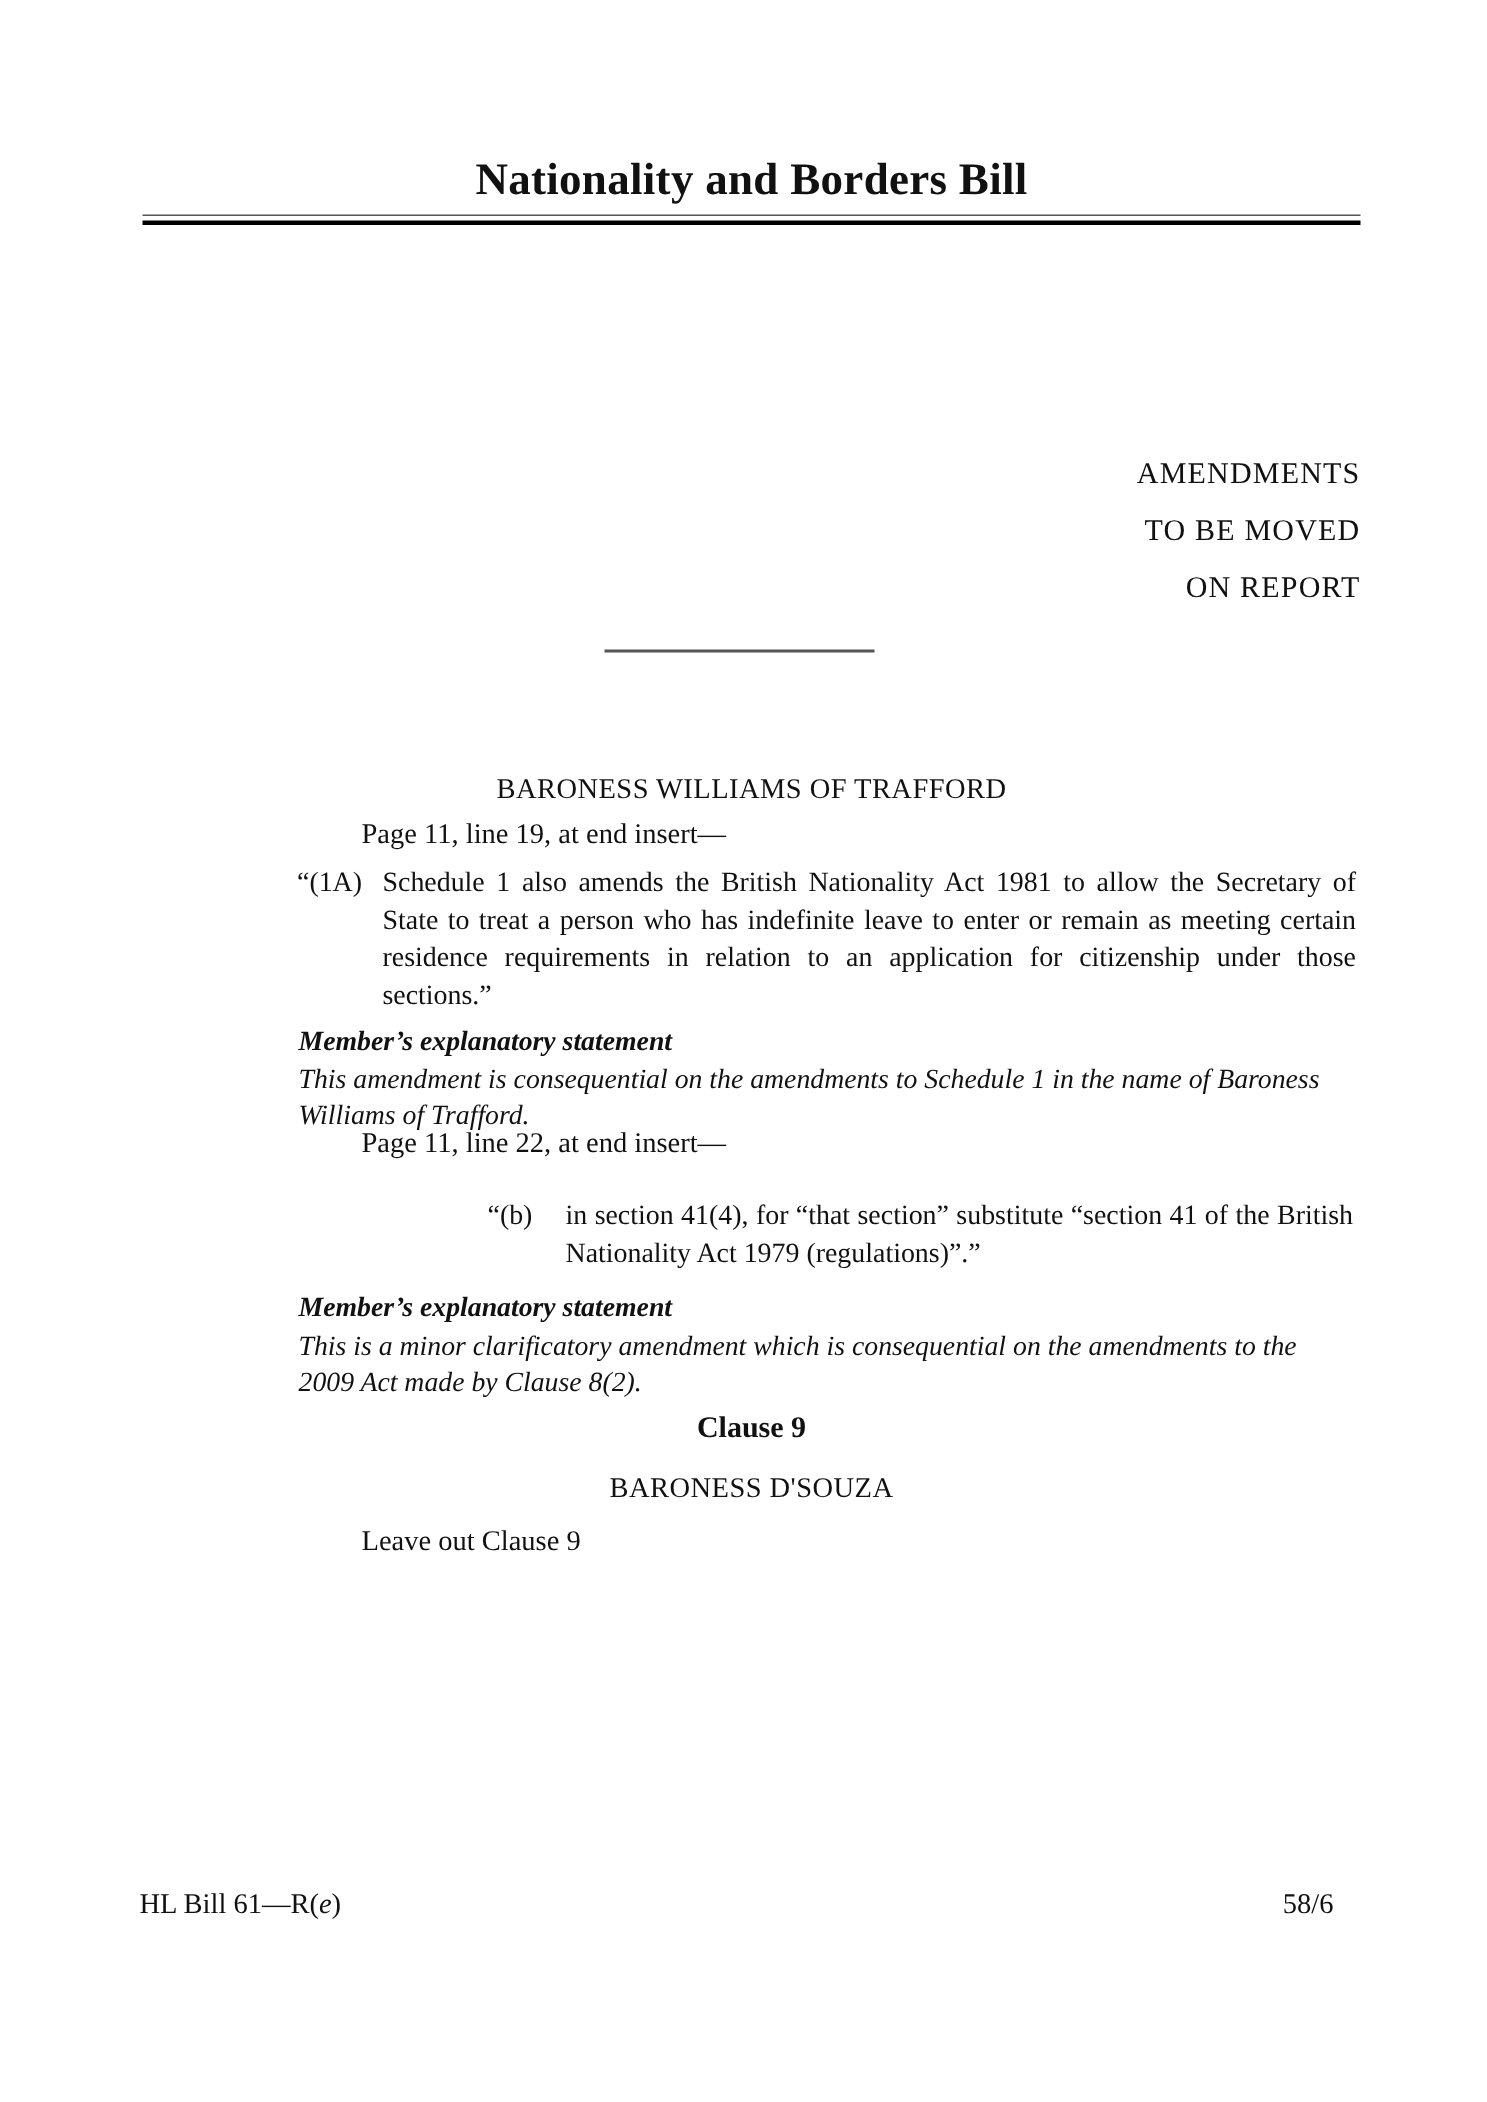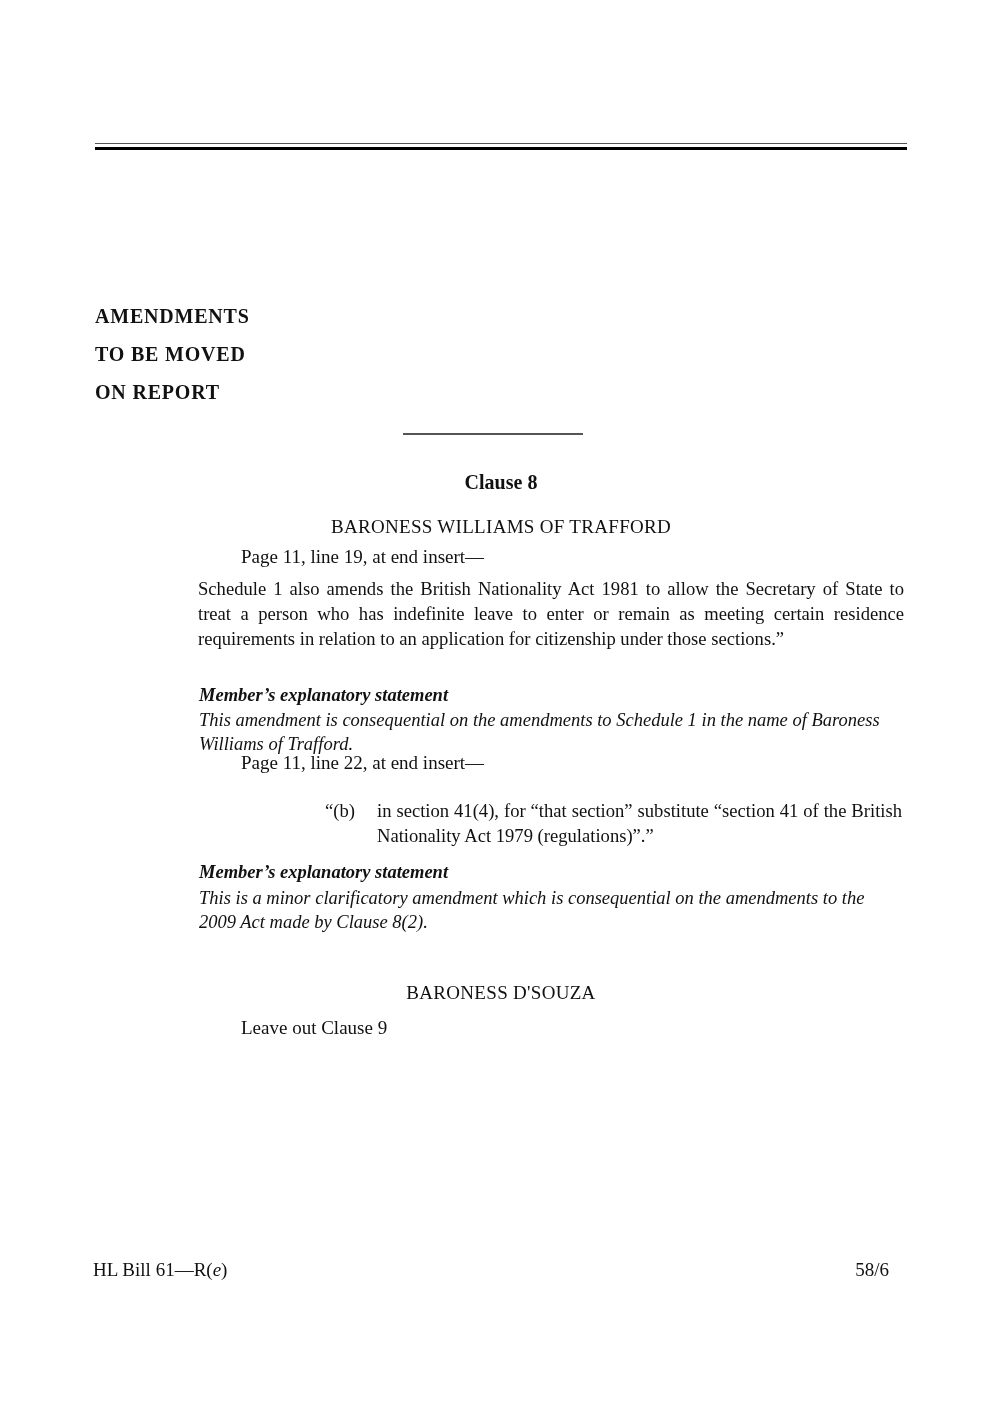--- a/index.html
+++ b/index.html
@@ -33,25 +33,24 @@
     left: 95px;
     width: 812px;
     height: 3px;
     border-top: 1px solid #555555;
     border-bottom: 3px solid #000000;
   }
   .front-heading {
     position: absolute;
     left: 95px;
     width: 812px;
-    text-align: left;
+    text-align: right;
     font-size: 20px;
     line-height: 24px;
     letter-spacing: 0.8px;
-    font-weight: bold;
   }
   .fh-1 { top: 304px; }
   .fh-2 { top: 342px; }
   .fh-3 { top: 380px; }
   .front-divider {
     position: absolute;
     top: 433px;
     left: 403px;
     width: 180px;
     border-top: 2px solid #555555;
@@ -134,49 +133,51 @@
     font-size: 19px;
     line-height: 24px;
   }
   .footer .italic { font-style: italic; }
 </style>
 </head>
 <body>
 
 <div class="page">
 
+  <div class="doc-title">Nationality and Borders Bill</div>
   <div class="title-rule"></div>
 
   <div class="front-heading fh-1">AMENDMENTS</div>
   <div class="front-heading fh-2">TO BE MOVED</div>
   <div class="front-heading fh-3">ON REPORT</div>
   <div class="front-divider"></div>
 
-  <div class="clause-heading ch-8">Clause 8</div>
   <div class="mover mv-1">BARONESS WILLIAMS OF TRAFFORD</div>
 
   <div class="instruction in-1">Page 11, line 19, at end insert—</div>
 
   <div class="provision pr-1">
+    <span class="prov-num">“(1A)</span>
     <span class="prov-text">Schedule 1 also amends the British Nationality Act 1981 to allow the Secretary of State to treat a person who has indefinite leave to enter or remain as meeting certain residence requirements in relation to an application for citizenship under those sections.”</span>
   </div>
 
   <div class="expl-label el-1">Member’s explanatory statement</div>
   <div class="expl-text et-1">This amendment is consequential on the amendments to Schedule 1 in the name of Baroness Williams of Trafford.</div>
 
   <div class="instruction in-2">Page 11, line 22, at end insert—</div>
 
   <div class="provision pr-2">
     <span class="prov-num">“(b)</span>
     <span class="prov-text">in section 41(4), for “that section” substitute “section 41 of the British Nationality Act 1979 (regulations)”.”</span>
   </div>
 
   <div class="expl-label el-2">Member’s explanatory statement</div>
   <div class="expl-text et-2">This is a minor clarificatory amendment which is consequential on the amendments to the 2009 Act made by Clause 8(2).</div>
 
+  <div class="clause-heading ch-9">Clause 9</div>
   <div class="mover mv-2">BARONESS D'SOUZA</div>
   <div class="instruction in-3">Leave out Clause 9</div>
 
   <div class="footer">
     <span><span>HL Bill 61—R(</span><span class="italic">e</span><span>)</span></span>
     <span>58/6</span>
   </div>
 
 </div>
 

